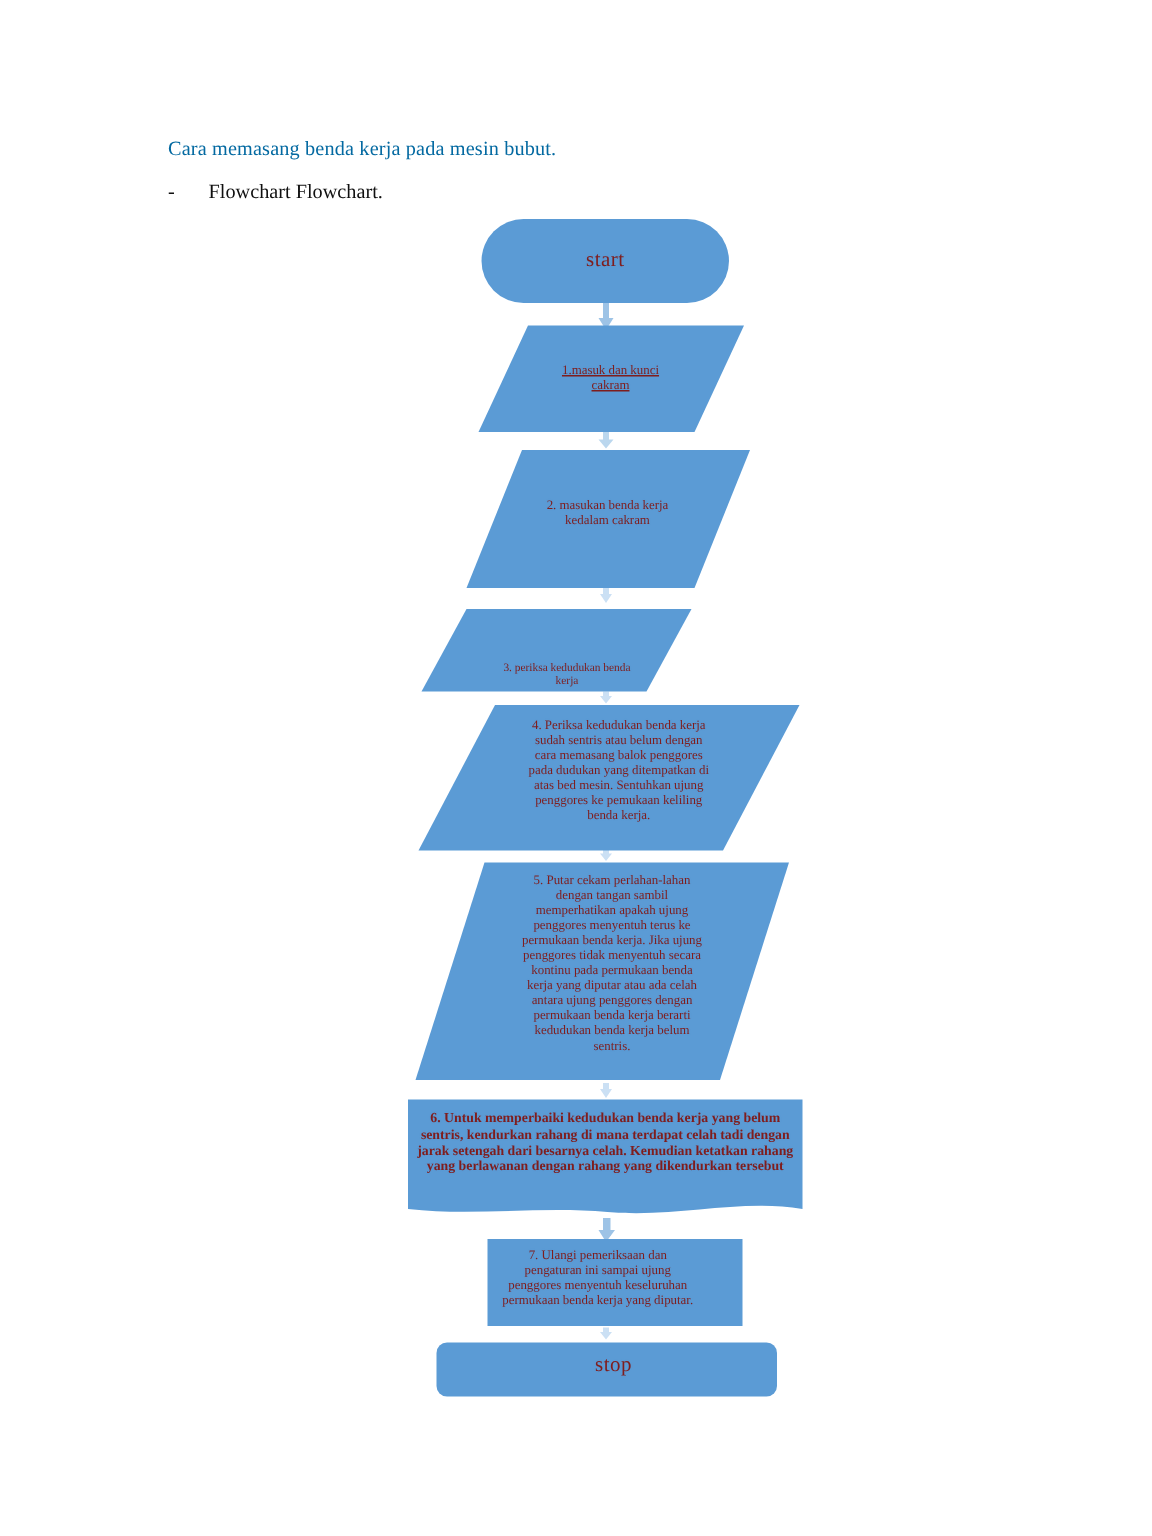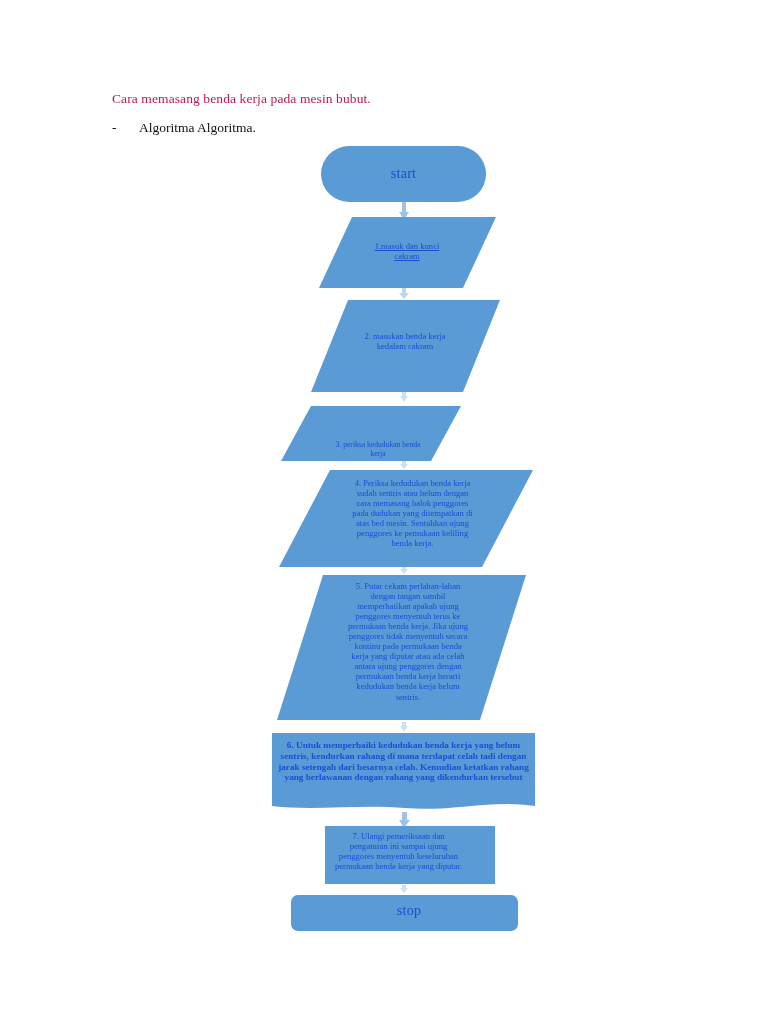--- a/index.html
+++ b/index.html
@@ -15,21 +15,21 @@
     position: relative;
     overflow: hidden;
   }
 
   
   .doc-heading {
     position: absolute;
     left: 112px;
     top: 91px;
     font-size: 13.5px;
-    color: #be185d;
+    color: #0369a1;
     letter-spacing: 0.1px;
     white-space: nowrap;
   }
 
   .doc-bullet-row {
     position: absolute;
     left: 112px;
     top: 120px;
     font-size: 13.5px;
     color: #101010;
@@ -47,21 +47,21 @@
     top: 0;
     width: 768px;
     height: 1024px;
     pointer-events: none;
   }
   #flowchart .node-shape { pointer-events: all; }
 
   
   .node-label {
     position: absolute;
-    color: #1d4ed8;
+    color: #7f1d1d;
     text-align: center;
     line-height: 1.17;
     font-family: "Liberation Serif", "DejaVu Serif", serif;
     pointer-events: none;
     text-shadow: 0 0 1px rgba(90,150,210,0.35);
   }
 
   .terminal-label {
     font-size: 14px;
     letter-spacing: 0.3px;
@@ -70,21 +70,21 @@
   .step-label { font-size: 8.6px; }
   .step-label-sm { font-size: 7.6px; }
   .step-label-wide { font-size: 9.2px; font-weight: bold; }
 </style>
 </head>
 <body>
 
 <div class="doc-heading">Cara memasang benda kerja pada mesin bubut.</div>
 
 <div class="doc-bullet-row">
-  <span class="doc-bullet-dash">-</span><span>Algoritma Algoritma.</span>
+  <span class="doc-bullet-dash">-</span><span>Flowchart Flowchart.</span>
 </div>
 
 <svg id="flowchart" viewBox="0 0 768 1024">
 
   <g>
     <rect class="conn" x="402" y="202" width="4" height="12" fill="#9DC3E6"></rect>
     <polygon points="399,212 409,212 404,220" fill="#9DC3E6"></polygon>
   </g>
   <g>
     <rect class="conn" x="402" y="288" width="4" height="7" fill="#BBD7EE"></rect>

